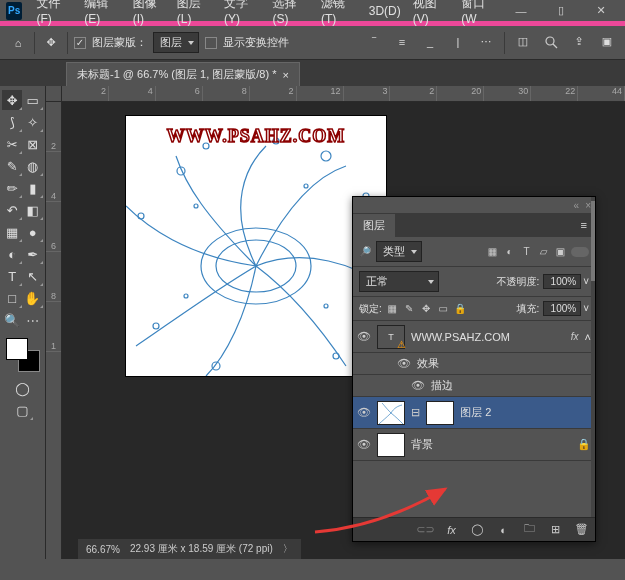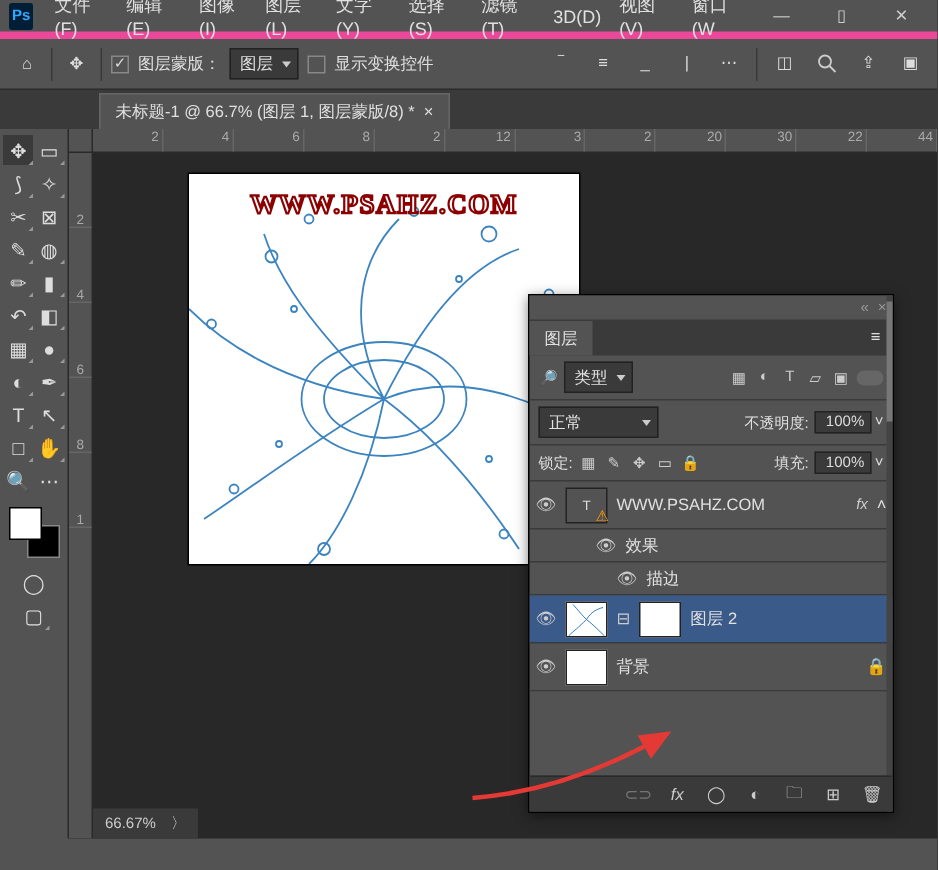--- a/index.html
+++ b/index.html
@@ -31,21 +31,21 @@
 .swatch-bg { position: absolute; bottom: 0; right: 0; width: 22px; height: 22px; background: #000; border: 1px solid #888; }
 .canvas-area { flex: 1; background: #282828; position: relative; overflow: hidden; }
 .ruler-h { position: absolute; top: 0; left: 16px; right: 0; height: 16px; background: #535353; border-bottom: 1px solid #2a2a2a; display: flex; color: #aaa; font-size: 9px; }
 .ruler-h span { width: 50px; text-align: right; padding-right: 2px; border-right: 1px solid #666; }
 .ruler-v { position: absolute; top: 16px; left: 0; width: 16px; bottom: 0; background: #535353; border-right: 1px solid #2a2a2a; color: #aaa; font-size: 9px; display: flex; flex-direction: column; }
 .ruler-v span { height: 50px; display: flex; align-items: flex-end; justify-content: center; border-bottom: 1px solid #666; }
 .ruler-corner { position: absolute; top: 0; left: 0; width: 16px; height: 16px; background: #535353; border-right: 1px solid #2a2a2a; border-bottom: 1px solid #2a2a2a; }
 .doc-canvas { position: absolute; top: 30px; left: 80px; width: 260px; height: 260px; background: #fff; box-shadow: 0 0 0 1px #000; overflow: hidden; }
 .watermark { position: absolute; top: 10px; left: 50%; transform: translateX(-50%); font-size: 18px; font-weight: bold; font-family: Georgia, serif; letter-spacing: 1px; color: #fff; -webkit-text-stroke: 1.5px #8b0000; }
 .splash-svg { position: absolute; inset: 0; }
-.statusbar { position: absolute; bottom: 0; left: 16px; height: 20px; background: #3a3a3a; display: flex; align-items: center; padding: 0 8px; font-size: 10px; color: #ccc; gap: 10px; }
+.statusbar { position: absolute; bottom: 0; left: 32px; height: 20px; background: #3a3a3a; display: flex; align-items: center; padding: 0 8px; font-size: 10px; color: #ccc; gap: 10px; }
 .layers-panel { position: absolute; top: 196px; left: 352px; width: 244px; height: 346px; background: #535353; border: 1px solid #000; box-shadow: 0 2px 8px rgba(0,0,0,0.5); }
 .panel-topbar { height: 16px; background: #535353; display: flex; justify-content: flex-end; align-items: center; padding: 0 4px; gap: 6px; color: #999; font-size: 10px; }
 .panel-tabs { height: 24px; background: #3a3a3a; display: flex; align-items: center; }
 .panel-tab { padding: 4px 10px; background: #535353; font-size: 11px; }
 .panel-menu { margin-left: auto; padding: 0 8px; cursor: pointer; }
 .panel-row { display: flex; align-items: center; padding: 4px 6px; gap: 4px; border-bottom: 1px solid #3a3a3a; font-size: 10px; }
 .panel-row .spacer { flex: 1; }
 .small-icon { width: 13px; height: 13px; display:flex; align-items:center; justify-content:center; color: #ccc; }
 .opacity-box { display: flex; align-items: center; gap: 2px; text-align: right; }
 .pct-input { background: #3a3a3a; border: 1px solid #222; padding: 1px 4px; font-size: 10px; color: #ddd; width: 38px; }
@@ -224,20 +224,21 @@
             <circle cx="70" cy="90" r="2"></circle>
             <circle cx="180" cy="70" r="2"></circle>
             <circle cx="200" cy="190" r="2"></circle>
             <circle cx="60" cy="180" r="2"></circle>
         </g>
       </svg>
       <div class="watermark">WWW.PSAHZ.COM</div>
     </div>
     <div class="statusbar">
       <span>66.67%</span>
+      <span>22.93 厘米 x 18.59 厘米 (72 ppi)</span>
       <span>〉</span>
     </div>
   </div>
 </div>
 
 <div class="layers-panel">
   <div class="panel-topbar">
     <span>«</span>
     <span>×</span>
   </div>

